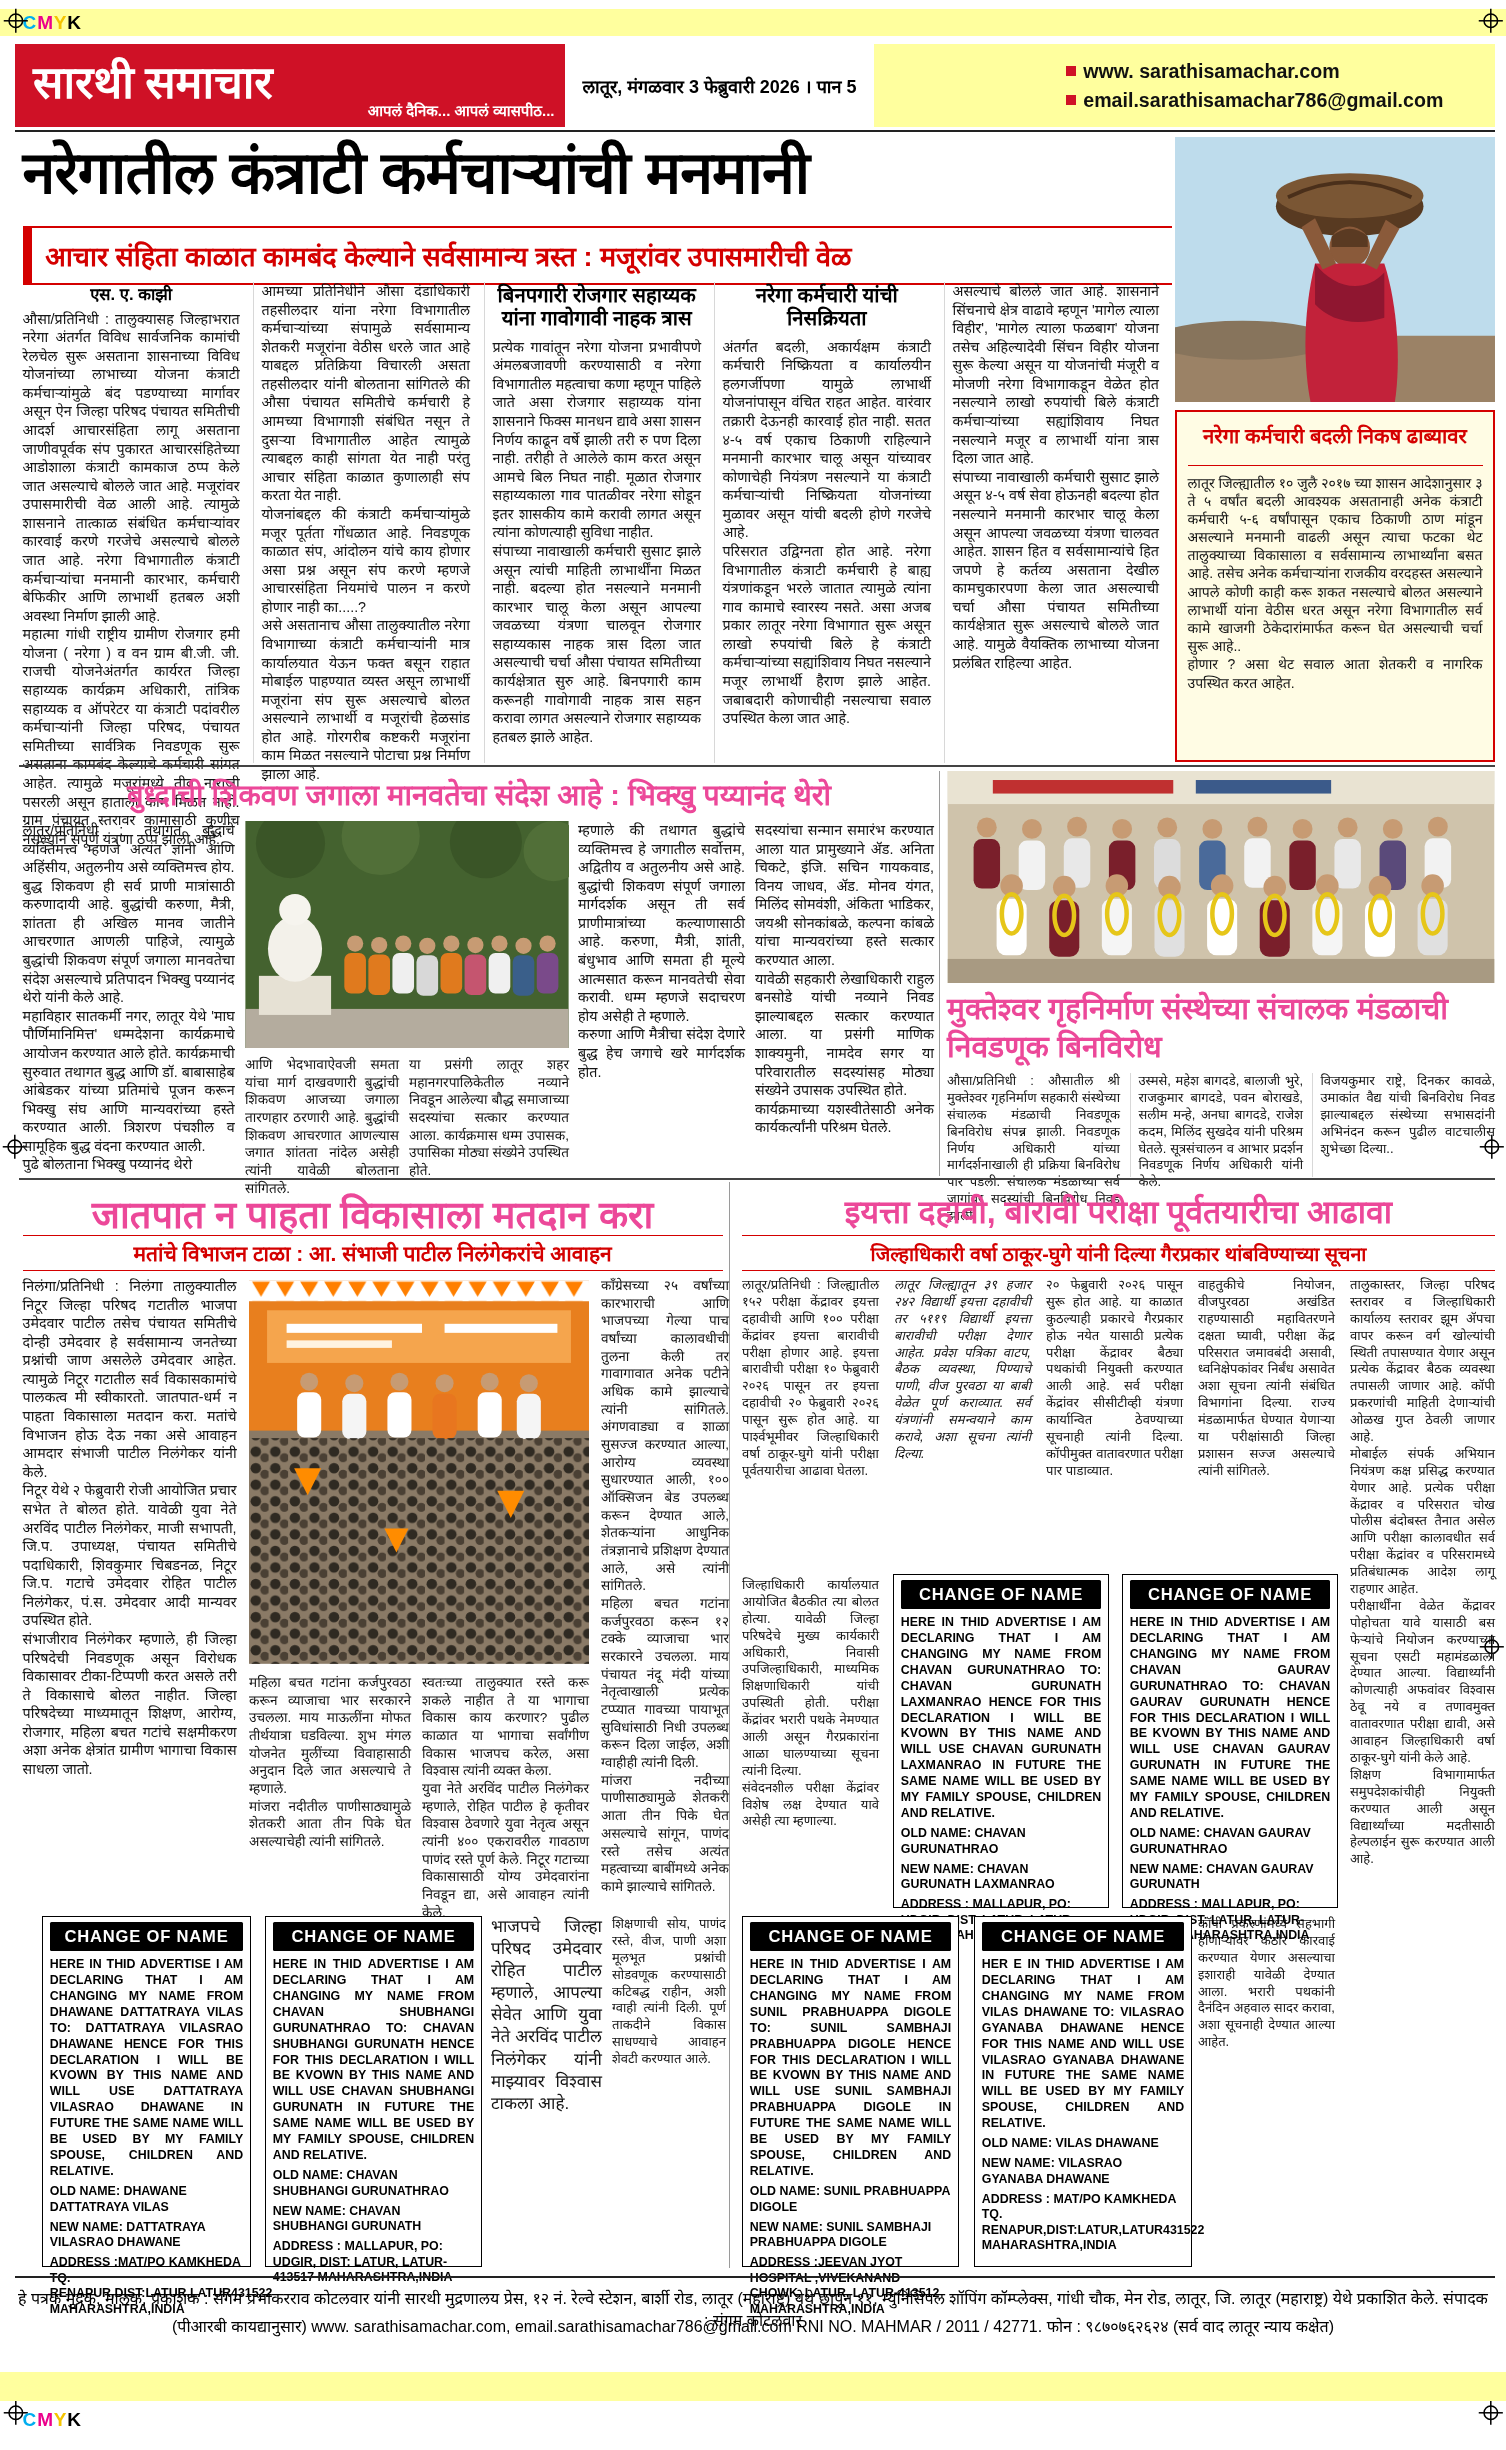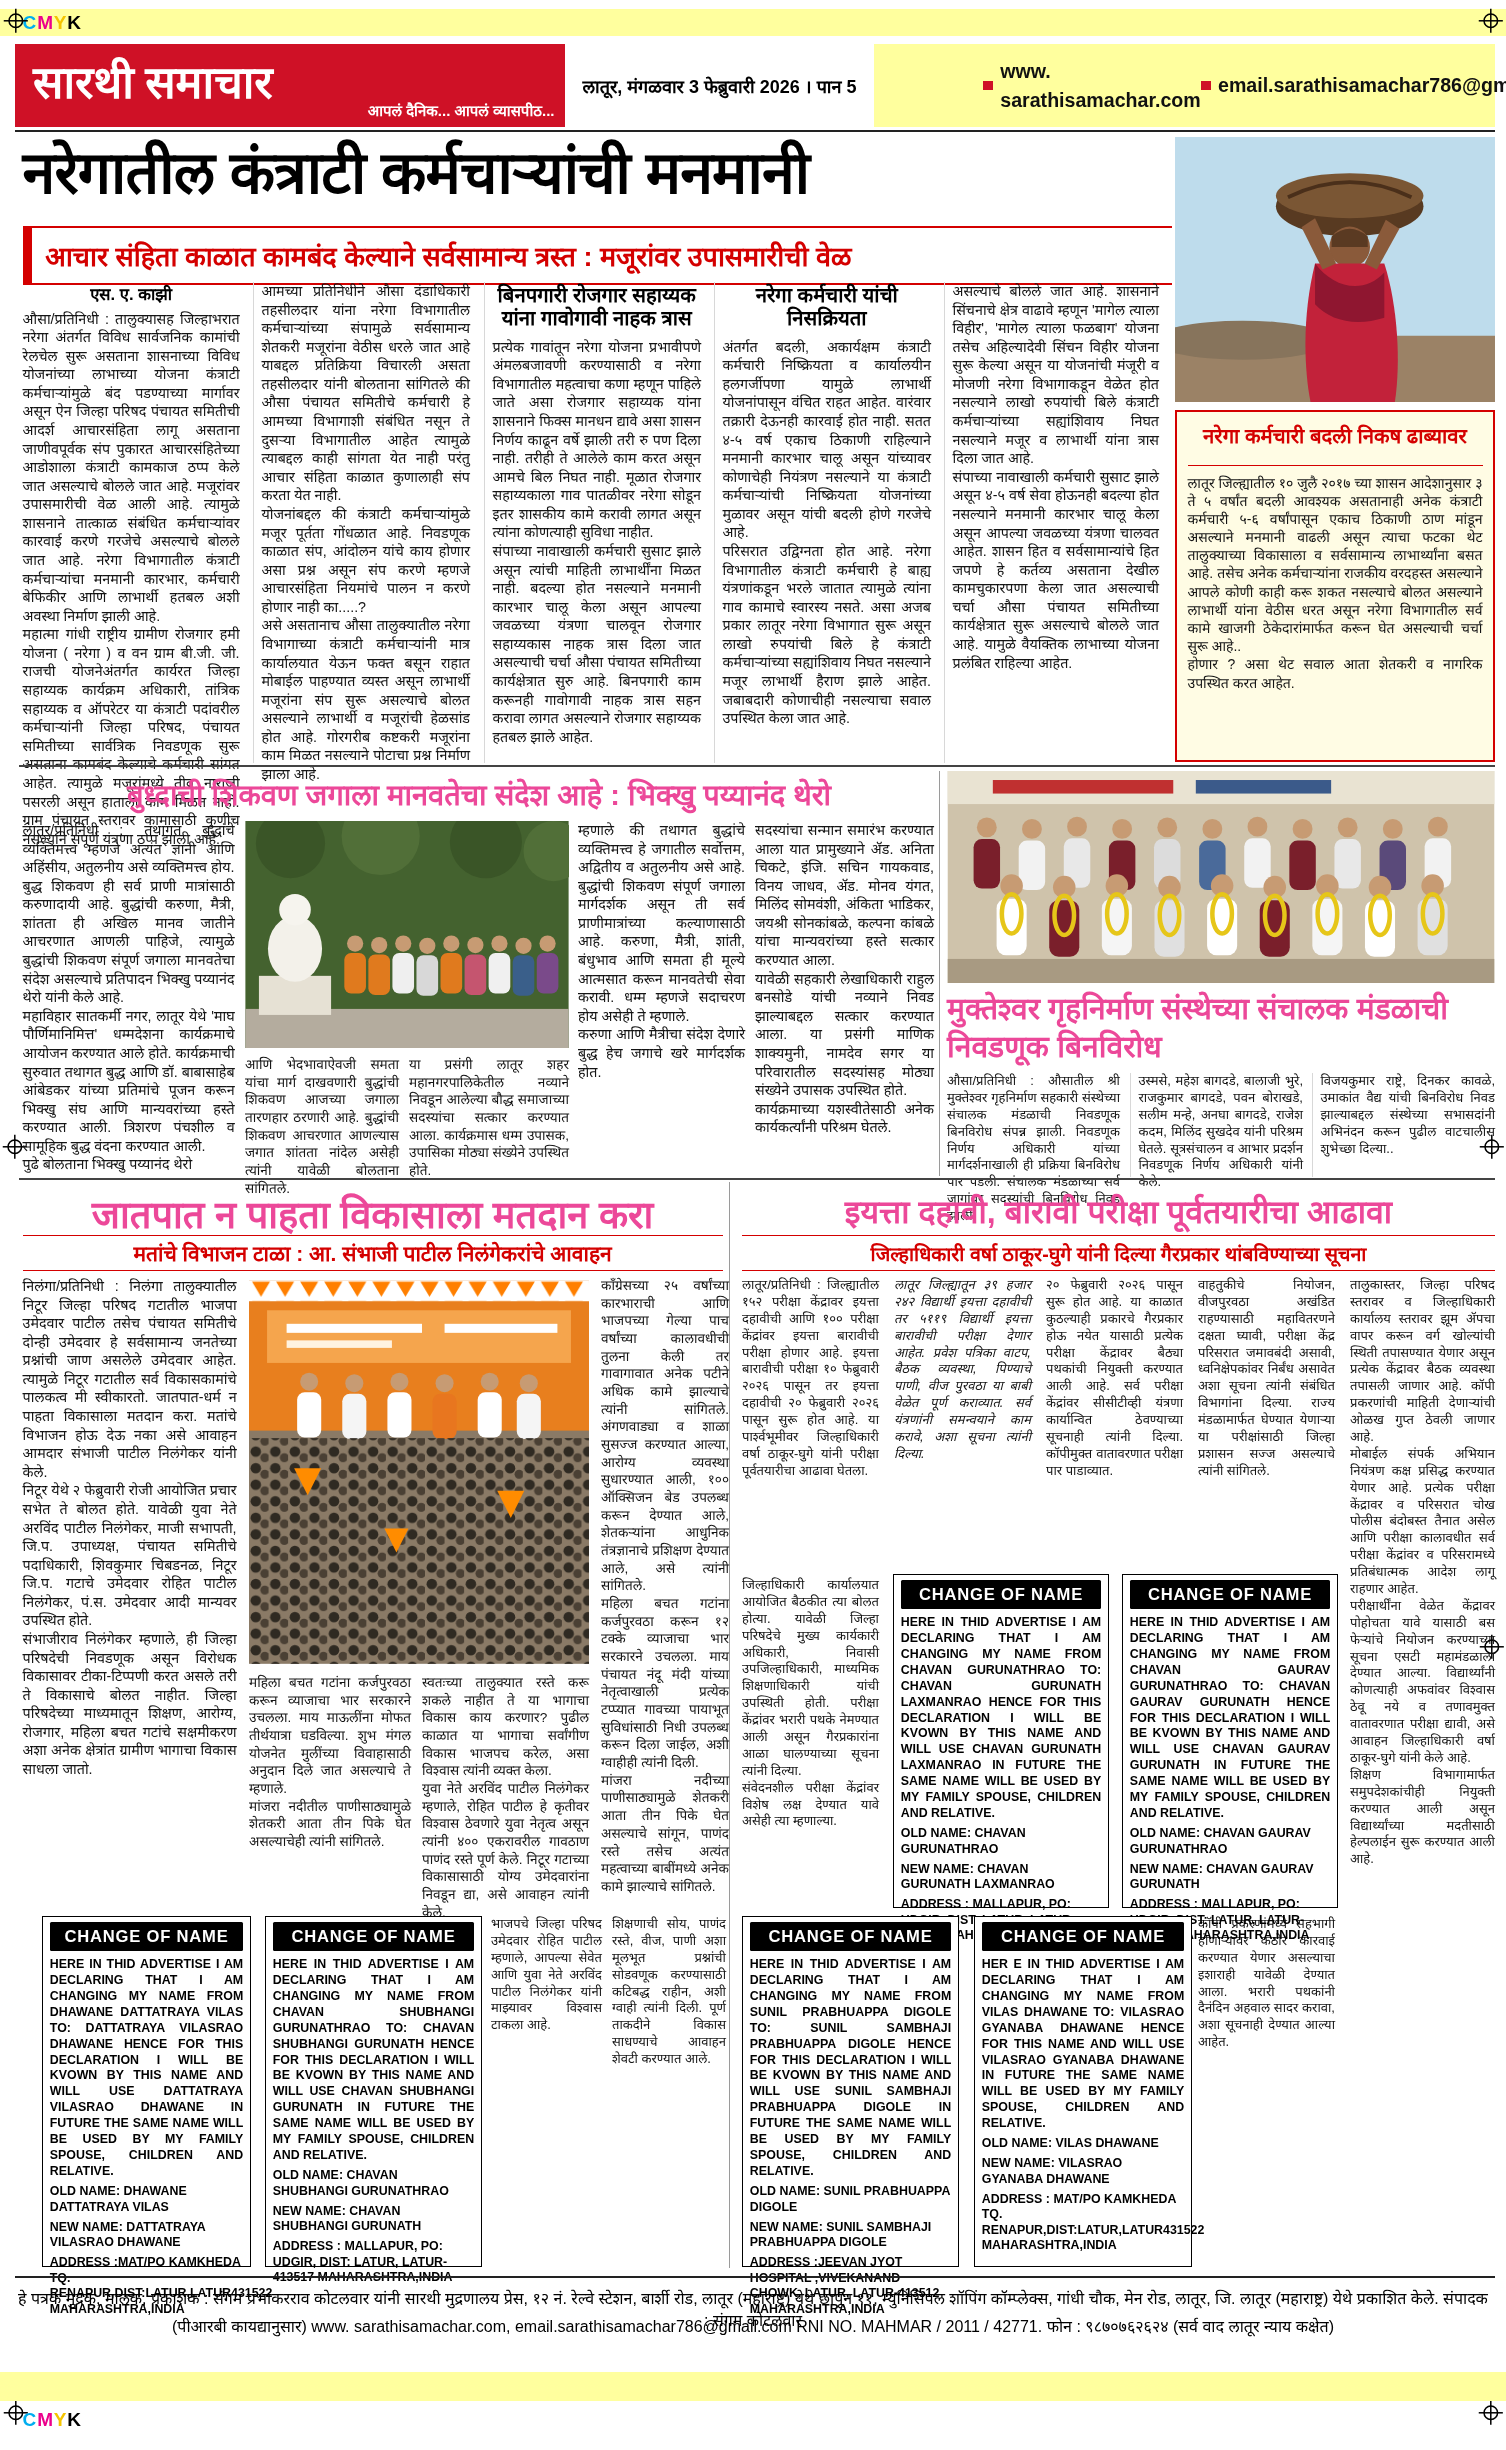--- a/index.html
+++ b/index.html
@@ -77,21 +77,21 @@
       <circle cx="17" cy="17" r="9" fill="none" stroke="#000" stroke-width="2"></circle>
       <line x1="17" y1="1" x2="17" y2="33" stroke="#000" stroke-width="2"></line>
       <line x1="1" y1="17" x2="33" y2="17" stroke="#000" stroke-width="2"></line>
     </svg>
 
   <div class="abs masthead-red" style="left:15px;top:44px;width:550px;height:83px;">
     <div class="abs mast-title" style="left:18px;top:16.6px;">सारथी समाचार</div>
     <div class="abs mast-tag" style="right:10.5px;bottom:7.5px;">आपलं दैनिक... आपलं व्यासपीठ...</div>
   </div>
   <div class="abs dateline" style="left:569px;top:44px;width:301px;height:83px;">लातूर, मंगळवार 3 फेब्रुवारी 2026 । पान 5</div>
-  <div class="abs yellow-strip" style="left:874px;top:44px;width:621px;height:83px;display:flex;flex-direction:row;justify-content:center;padding-left:192px;">
+  <div class="abs yellow-strip" style="left:874px;top:44px;width:621px;height:83px;display:flex;flex-direction:column;justify-content:center;padding-left:192px;">
     <div class="contact-line">
         <span class="red-dot"></span>
         <span>www. sarathisamachar.com</span>
       </div>
     <div class="contact-line">
         <span class="red-dot"></span>
         <span>email.sarathisamachar786@gmail.com</span>
       </div>
   </div>
   <div class="abs hrule" style="left:15px;top:130px;width:1480px;height:2.3px;"></div>
@@ -311,21 +311,21 @@
   </div>
   <div class="abs" style="left:249px;top:1674px;width:162px;height:233px;">
     <div class="body-text" style="font-size:13.6px;">महिला बचत गटांना कर्जपुरवठा करून व्याजाचा भार सरकारने उचलला. माय माऊलींना मोफत तीर्थयात्रा घडविल्या. शुभ मंगल योजनेत मुलींच्या विवाहासाठी अनुदान दिले जात असल्याचे ते म्हणाले.
 मांजरा नदीतील पाणीसाठ्यामुळे शेतकरी आता तीन पिके घेत असल्याचेही त्यांनी सांगितले.</div>
   </div>
   <div class="abs" style="left:422px;top:1674px;width:167px;height:233px;">
     <div class="body-text" style="font-size:13.6px;">स्वतःच्या तालुक्यात रस्ते करू शकले नाहीत ते या भागाचा विकास काय करणार? पुढील काळात या भागाचा सर्वांगीण विकास भाजपच करेल, असा विश्वास त्यांनी व्यक्त केला.
 युवा नेते अरविंद पाटील निलंगेकर म्हणाले, रोहित पाटील हे कृतीवर विश्वास ठेवणारे युवा नेतृत्व असून त्यांनी ४०० एकरावरील गावठाण पाणंद रस्ते पूर्ण केले. निटूर गटाच्या विकासासाठी योग्य उमेदवारांना निवडून द्या, असे आवाहन त्यांनी केले.</div>
   </div>
   <div class="abs" style="left:491px;top:1916px;width:111px;height:351px;">
-    <div class="body-text" style="font-size:13px;">भाजपचे जिल्हा परिषद उमेदवार रोहित पाटील म्हणाले, आपल्या सेवेत आणि युवा नेते अरविंद पाटील निलंगेकर यांनी माझ्यावर विश्वास टाकला आहे.</div>
+    <div class="body-text" style="font-size:17px;">भाजपचे जिल्हा परिषद उमेदवार रोहित पाटील म्हणाले, आपल्या सेवेत आणि युवा नेते अरविंद पाटील निलंगेकर यांनी माझ्यावर विश्वास टाकला आहे.</div>
   </div>
   <div class="abs" style="left:612px;top:1916px;width:114px;height:351px;">
     <div class="body-text" style="font-size:13px;">शिक्षणाची सोय, पाणंद रस्ते, वीज, पाणी अशा मूलभूत प्रश्नांची सोडवणूक करण्यासाठी कटिबद्ध राहीन, अशी ग्वाही त्यांनी दिली. पूर्ण ताकदीने विकास साधण्याचे आवाहन शेवटी करण्यात आले.</div>
   </div>
 
   <div class="abs headline2" style="left:742px;top:1189px;width:753px;font-size:32px;text-align:center;white-space:nowrap;">इयत्ता दहावी, बारावी परीक्षा पूर्वतयारीचा आढावा</div>
   <div class="abs red-sub center" style="left:742px;top:1235px;width:753px;height:36px;font-size:19.6px;">
     <span>जिल्हाधिकारी वर्षा ठाकूर-घुगे यांनी दिल्या गैरप्रकार थांबविण्याच्या सूचना</span>
   </div>
 

